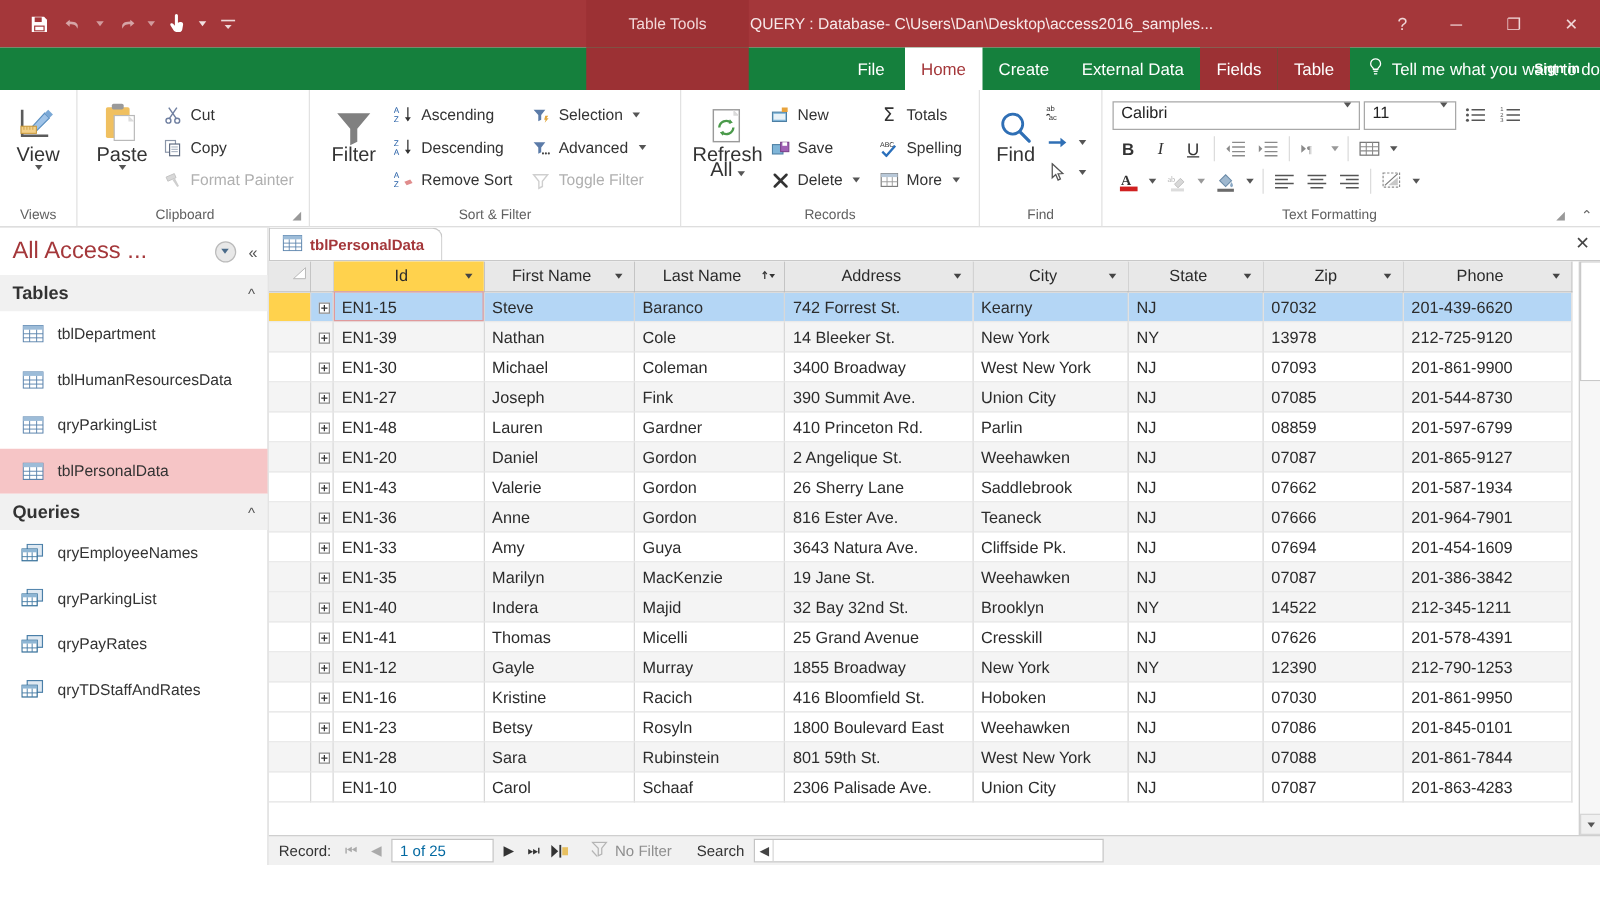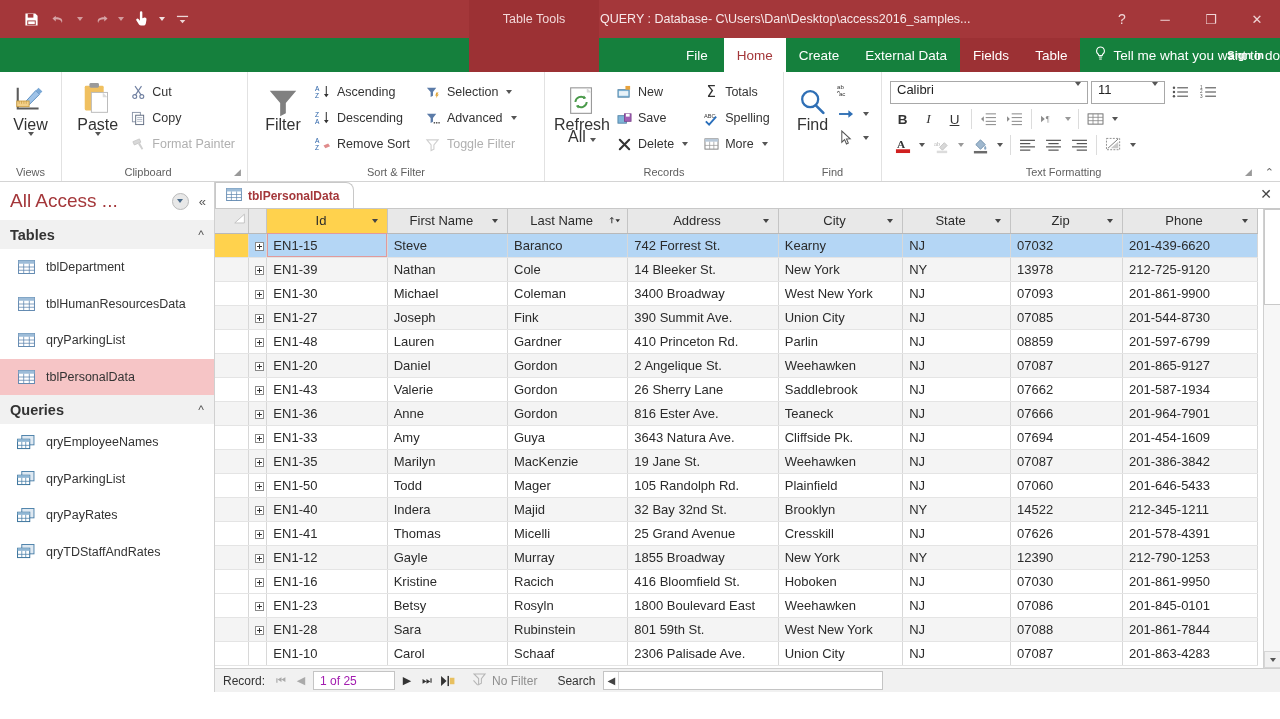--- a/index.html
+++ b/index.html
@@ -304,21 +304,21 @@
   .rn-btn {
     width: 20px; height: 20px;
     display: flex; align-items: center; justify-content: center;
     font-size: 11px; color: #333;
   }
   .rn-btn.dim { color: #aaa; }
   .rn-box {
     height: 19px; min-width: 82px; background: #ffffff;
     border: 1px solid #c4c4c4;
     display: flex; align-items: center; padding: 0 6px;
-    font-size: 12px; color: #a21caf; margin: 0 2px;
+    font-size: 12px; color: #0369a1; margin: 0 2px;
   }
   .rn-filter {
     display: flex; align-items: center; gap: 5px;
     padding: 0 10px 0 16px; font-size: 12px; color: #8e8e8e;
   }
   .rn-search-lbl { font-size: 12px; color: #333; padding: 0 8px 0 10px; }
   .rn-search {
     height: 19px; width: 280px; background: #ffffff;
     border: 1px solid #c4c4c4; display: flex; align-items: center;
   }
@@ -1238,32 +1238,20 @@
                   <td class="expcell"><span class="plusbox"></span></td>
                   <td style="width: 116px;">EN1-35</td>
                   <td style="width: 116px;">Marilyn</td>
                   <td style="width: 116px;">MacKenzie</td>
                   <td style="width: 145px;">19 Jane St.</td>
                   <td style="width: 120px;">Weehawken</td>
                   <td style="width: 104px;">NJ</td>
                   <td style="width: 108px;">07087</td>
                   <td style="width: 130px;">201-386-3842</td>
                 </tr>
-                <tr class="row">
-                  <td class="rowsel"></td>
-                  <td class="expcell"><span class="plusbox"></span></td>
-                  <td style="width: 116px;">EN1-50</td>
-                  <td style="width: 116px;">Todd</td>
-                  <td style="width: 116px;">Mager</td>
-                  <td style="width: 145px;">105 Randolph Rd.</td>
-                  <td style="width: 120px;">Plainfield</td>
-                  <td style="width: 104px;">NJ</td>
-                  <td style="width: 108px;">07060</td>
-                  <td style="width: 130px;">201-646-5433</td>
-                </tr>
                 <tr class="alt">
                   <td class="rowsel"></td>
                   <td class="expcell"><span class="plusbox"></span></td>
                   <td style="width: 116px;">EN1-40</td>
                   <td style="width: 116px;">Indera</td>
                   <td style="width: 116px;">Majid</td>
                   <td style="width: 145px;">32 Bay 32nd St.</td>
                   <td style="width: 120px;">Brooklyn</td>
                   <td style="width: 104px;">NY</td>
                   <td style="width: 108px;">14522</td>

